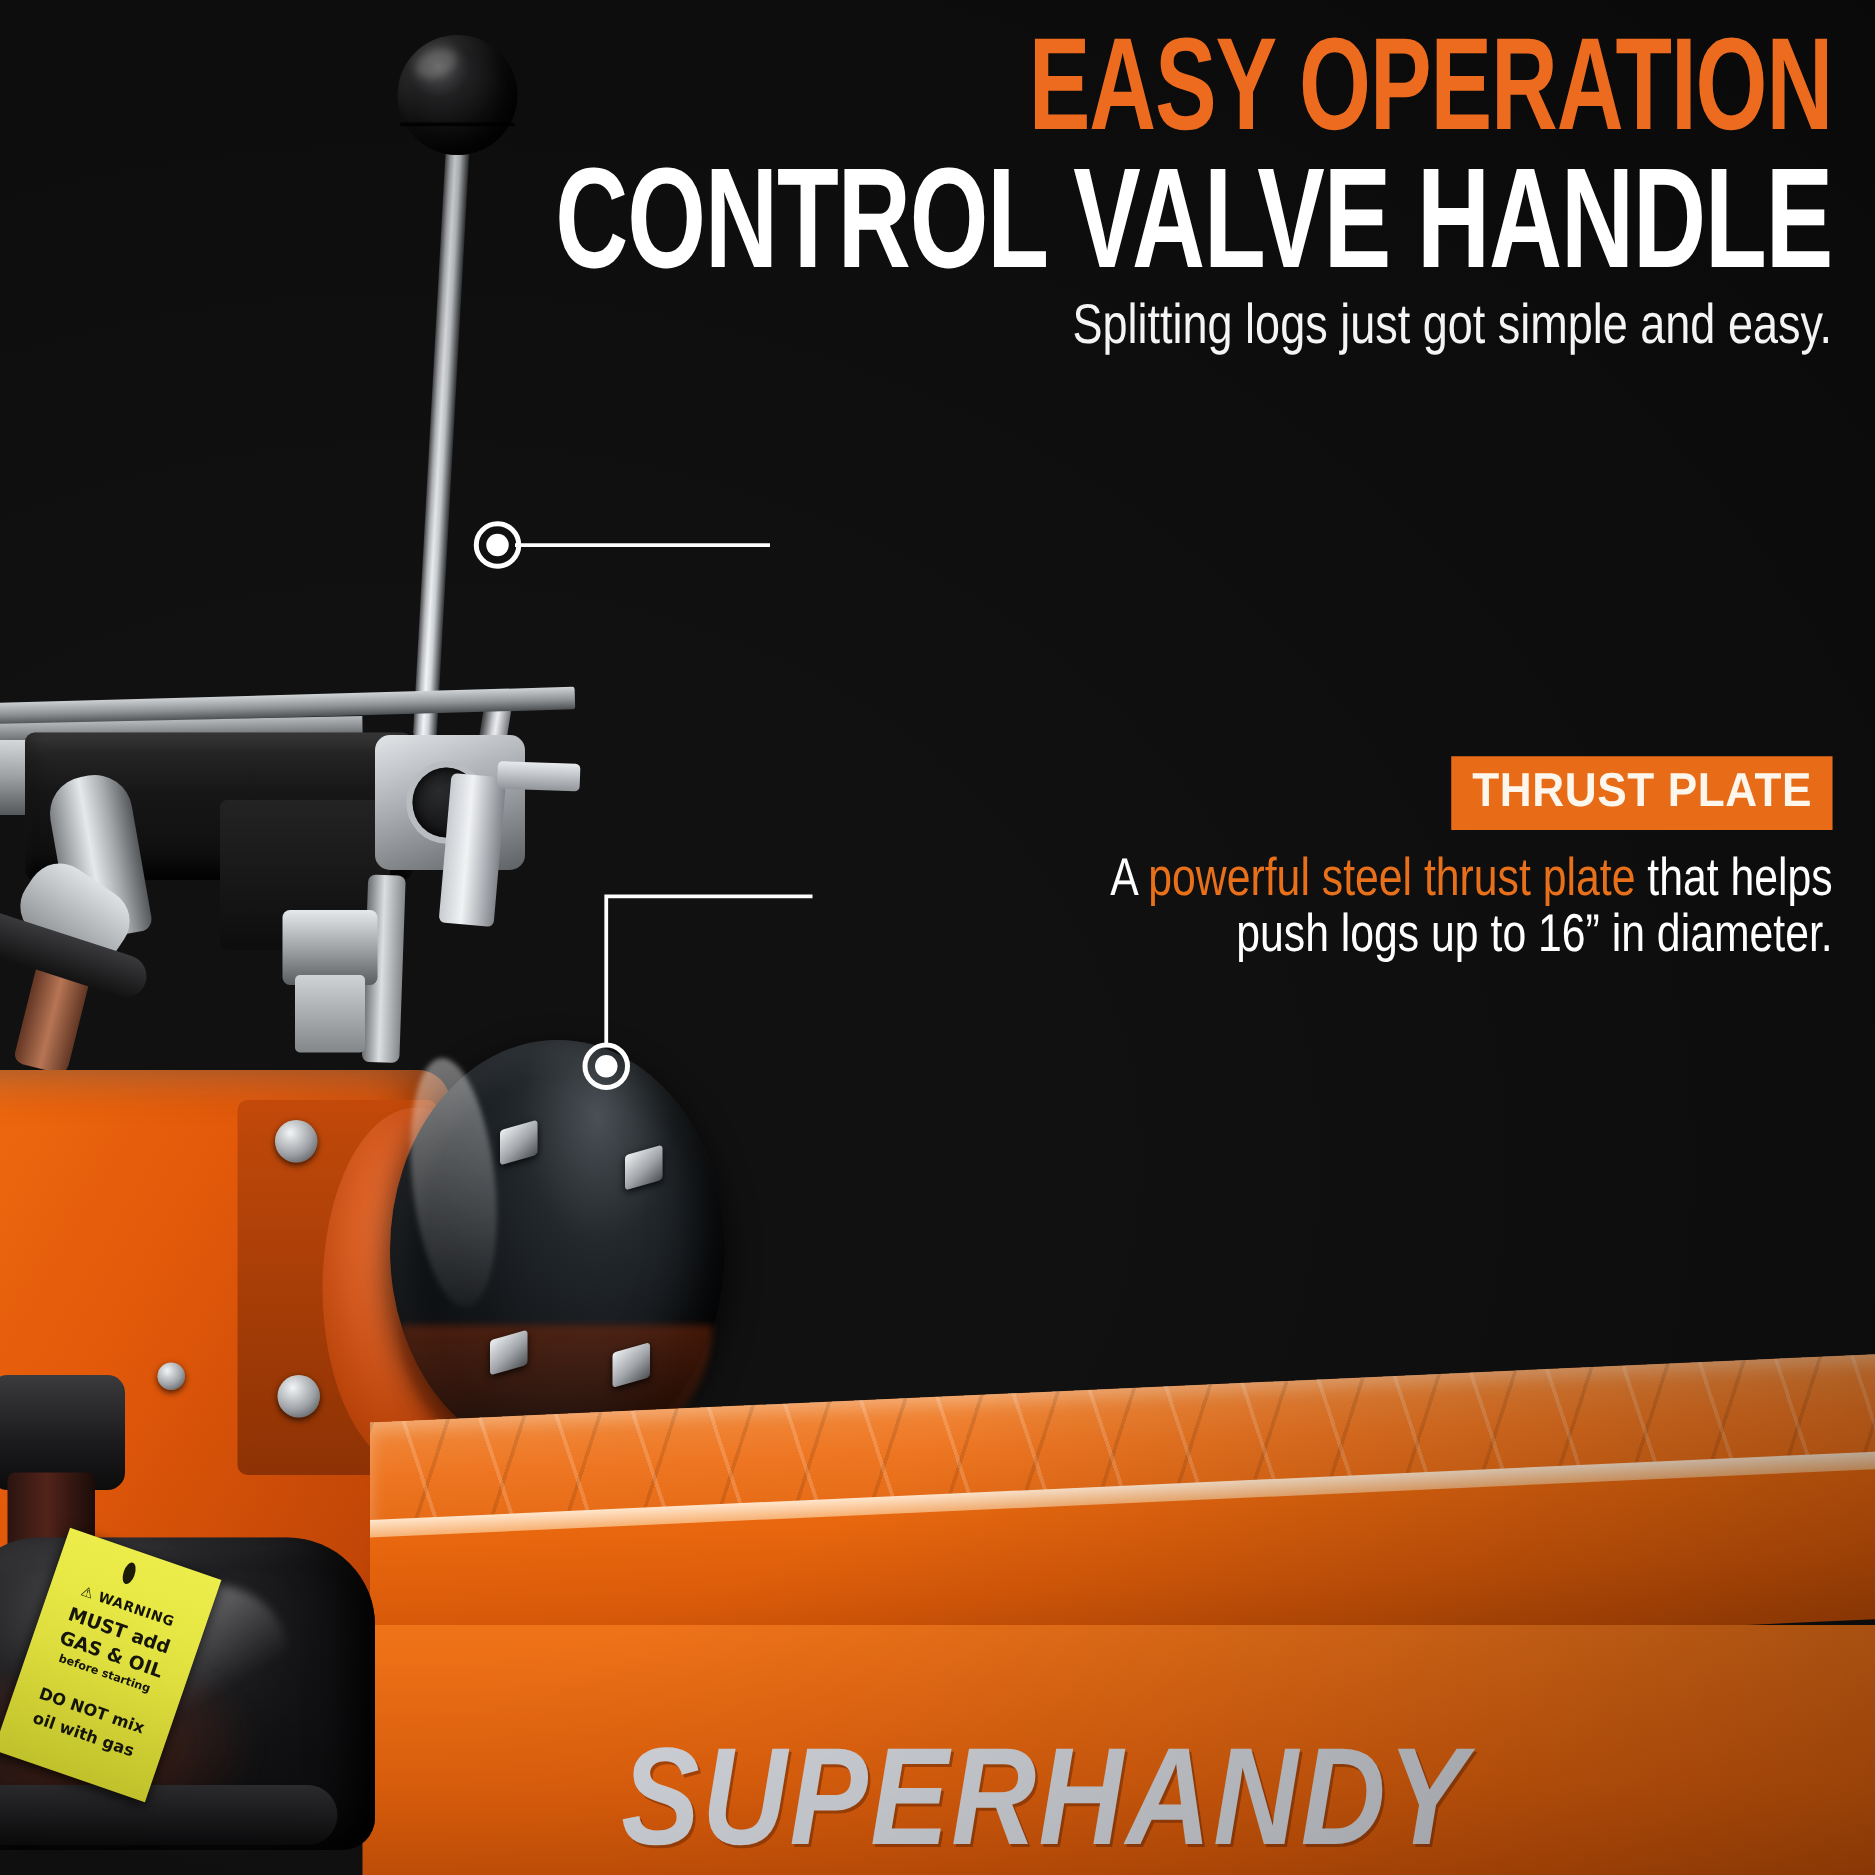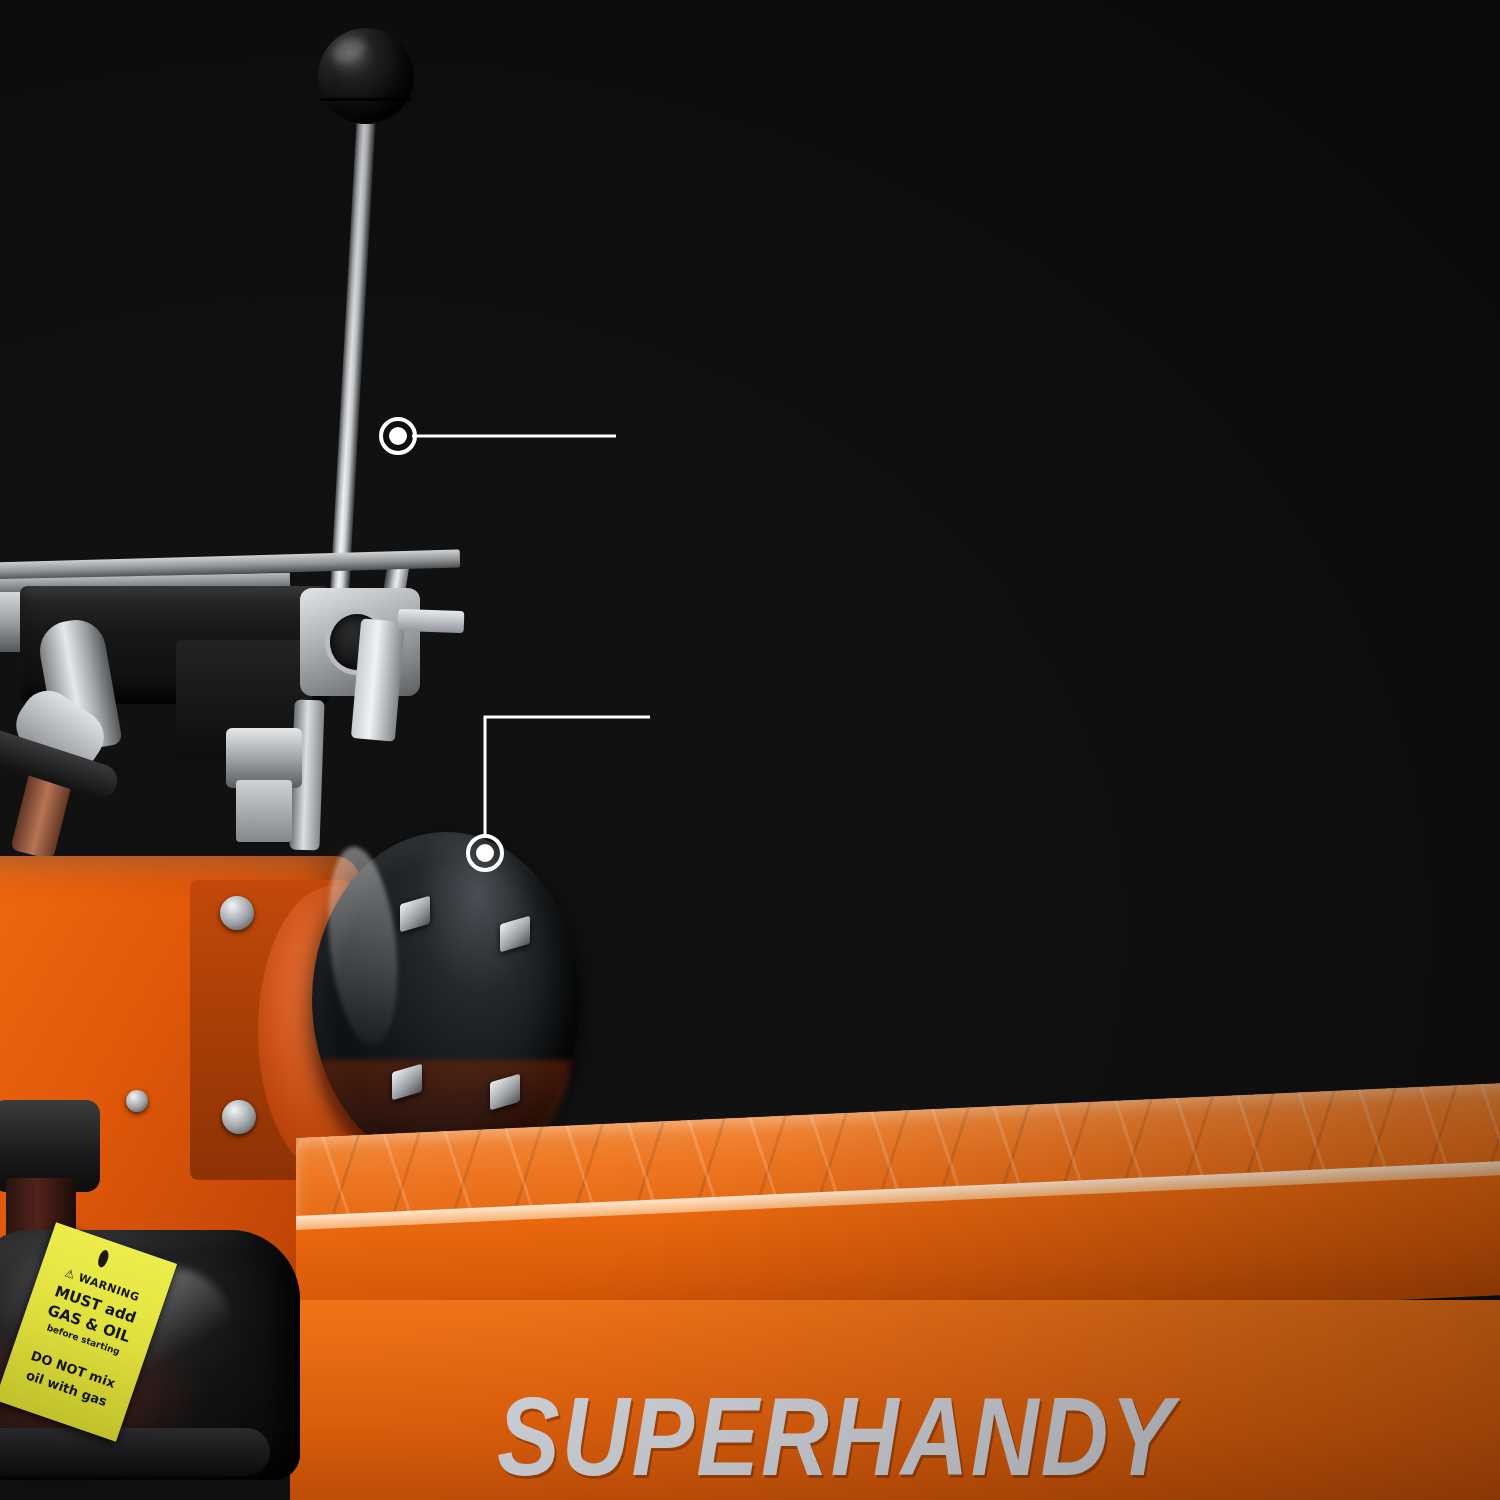--- a/index.html
+++ b/index.html
@@ -427,16 +427,28 @@
 
     <line x1="412" y1="436" x2="616" y2="436" stroke="#ffffff" stroke-width="3"></line>
     <circle cx="398" cy="436" r="17" fill="none" stroke="#ffffff" stroke-width="4"></circle>
     <circle cx="398" cy="436" r="9" fill="#ffffff"></circle>
 
     <polyline points="485,836 485,717 650,717" fill="none" stroke="#ffffff" stroke-width="3"></polyline>
     <circle cx="485" cy="853" r="17" fill="none" stroke="#ffffff" stroke-width="4"></circle>
     <circle cx="485" cy="853" r="9" fill="#ffffff"></circle>
   </svg>
 
-
-
+  <div class="hl-wrap">
+    <div class="hl1">EASY OPERATION</div>
+    <div class="hl2">CONTROL VALVE HANDLE</div>
+    <div class="sub">Splitting logs just got simple and easy.</div>
+  </div>
+
+
+  <div class="feature feat2">
+    <div class="badge">THRUST PLATE</div>
+    <div class="desc">
+      <div><span>A </span><span class="accent">powerful steel thrust plate</span><span> that helps</span></div>
+      <div>push logs up to 16” in diameter.</div>
+    </div>
+  </div>
 
 </div>
 
 </body></html>

